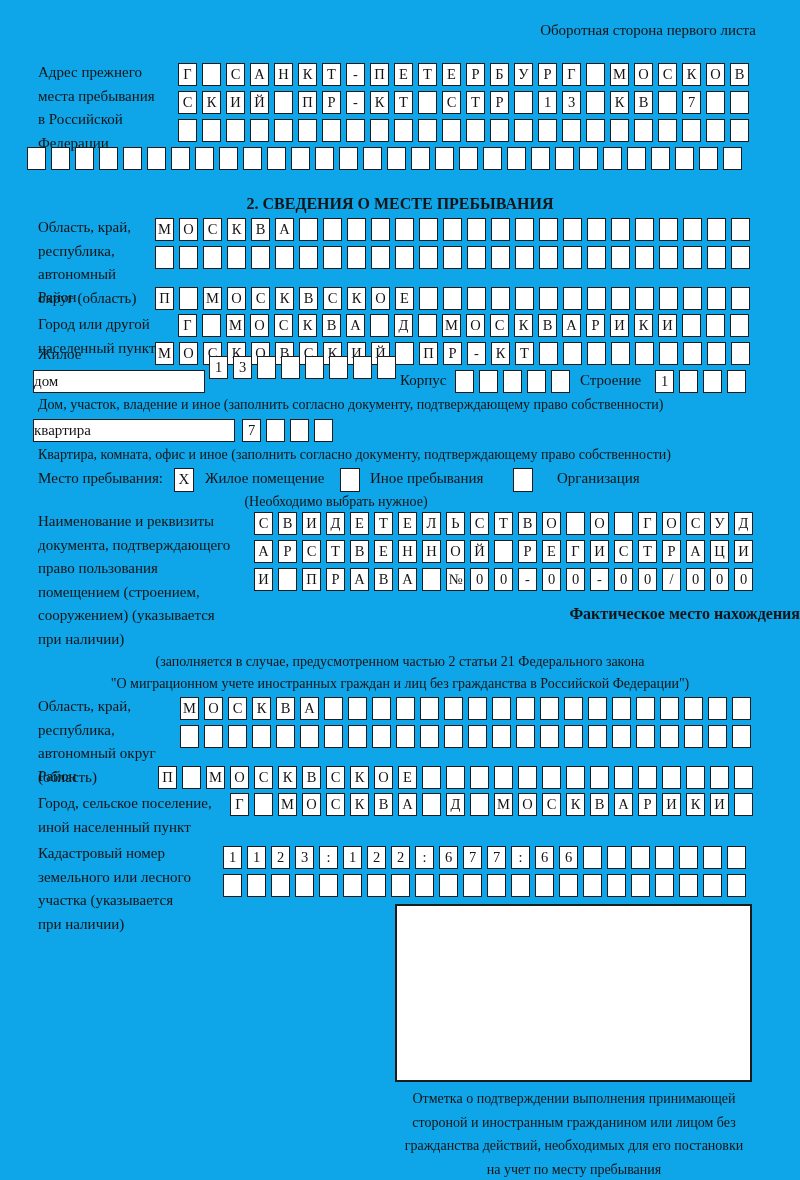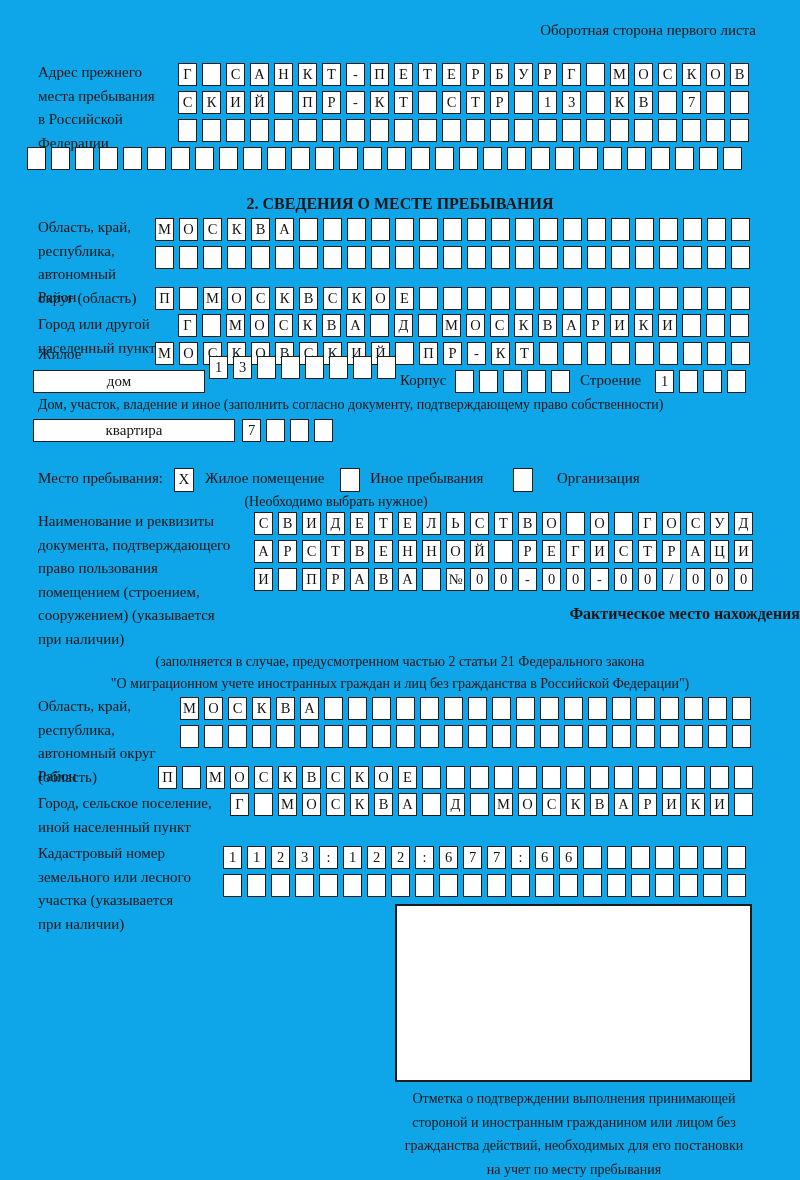--- a/index.html
+++ b/index.html
@@ -8,21 +8,21 @@
   .abs{position:absolute;}
   .lbl{font-size:15px;line-height:23.5px;white-space:pre-line;}
   .cap{font-size:14px;}
   .center{left:0;width:800px;text-align:center;}
   .ttl{font-size:16px;font-weight:bold;}
   .cellrow{white-space:nowrap;height:23px;}
   .cell{display:inline-block;box-sizing:border-box;width:19px;height:23px;
         border:1.6px solid #1c1c1c;margin-right:5px;text-align:center;
         font-size:14.5px;line-height:20px;vertical-align:top;background:#fff;}
   .wbox{box-sizing:border-box;border:1.6px solid #1c1c1c;height:23px;
-        text-align:center;font-size:15px;line-height:20px;background:#fff;}
+        font-size:15px;line-height:20px;background:#fff;}
   .chk{display:inline-block;box-sizing:border-box;width:20px;height:24px;
        border:1.6px solid #1c1c1c;text-align:center;font-size:15px;line-height:21px;background:#fff;}
   .stampbox{box-sizing:border-box;border:2px solid #1c1c1c;background:#fff;}
   .stampcap{font-size:14px;line-height:23.5px;white-space:pre-line;text-align:center;}
 </style>
 </head>
 <body>
 
 <div class="page">
 
@@ -59,20 +59,21 @@
   <div class="abs wbox" style="left:33px;top:370px;width:172px;">дом</div>
   <div class="abs cellrow" style="left:209px;top:356px;"><span class="cell">1</span><span class="cell">3</span><span class="cell"></span><span class="cell"></span><span class="cell"></span><span class="cell"></span><span class="cell"></span><span class="cell"></span></div>
   <div class="abs" style="left:400px;top:372px;font-size:15px;">Корпус</div>
   <div class="abs cellrow" style="left:455px;top:370px;"><span class="cell"></span><span class="cell"></span><span class="cell"></span><span class="cell"></span><span class="cell"></span></div>
   <div class="abs" style="left:580px;top:372px;font-size:15px;">Строение</div>
   <div class="abs cellrow" style="left:655px;top:370px;"><span class="cell">1</span><span class="cell"></span><span class="cell"></span><span class="cell"></span></div>
   <div class="abs wbox" style="left:33px;top:419px;width:202px;">квартира</div>
 
   <div class="abs cap" style="left:38px;top:397px;">Дом, участок, владение и иное (заполнить согласно документу, подтверждающему право собственности)</div>
   <div class="abs cellrow" style="left:242px;top:419px;"><span class="cell">7</span><span class="cell"></span><span class="cell"></span><span class="cell"></span></div>
+  <div class="abs cap" style="left:38px;top:447px;">Квартира, комната, офис и иное (заполнить согласно документу, подтверждающему право собственности)</div>
 
   <div class="abs" style="left:38px;top:470px;font-size:15px;">Место пребывания:</div>
   <span class="abs chk" style="left:174px;top:468px;">X</span>
   <div class="abs" style="left:205px;top:470px;font-size:15px;">Жилое помещение</div>
   <span class="abs chk" style="left:340px;top:468px;"></span>
   <div class="abs" style="left:370px;top:470px;font-size:15px;">Иное пребывания</div>
   <span class="abs chk" style="left:513px;top:468px;"></span>
   <div class="abs" style="left:557px;top:470px;font-size:15px;">Организация</div>
   <div class="abs cap" style="left:0;top:494px;width:672px;text-align:center;">(Необходимо выбрать нужное)</div>
 

